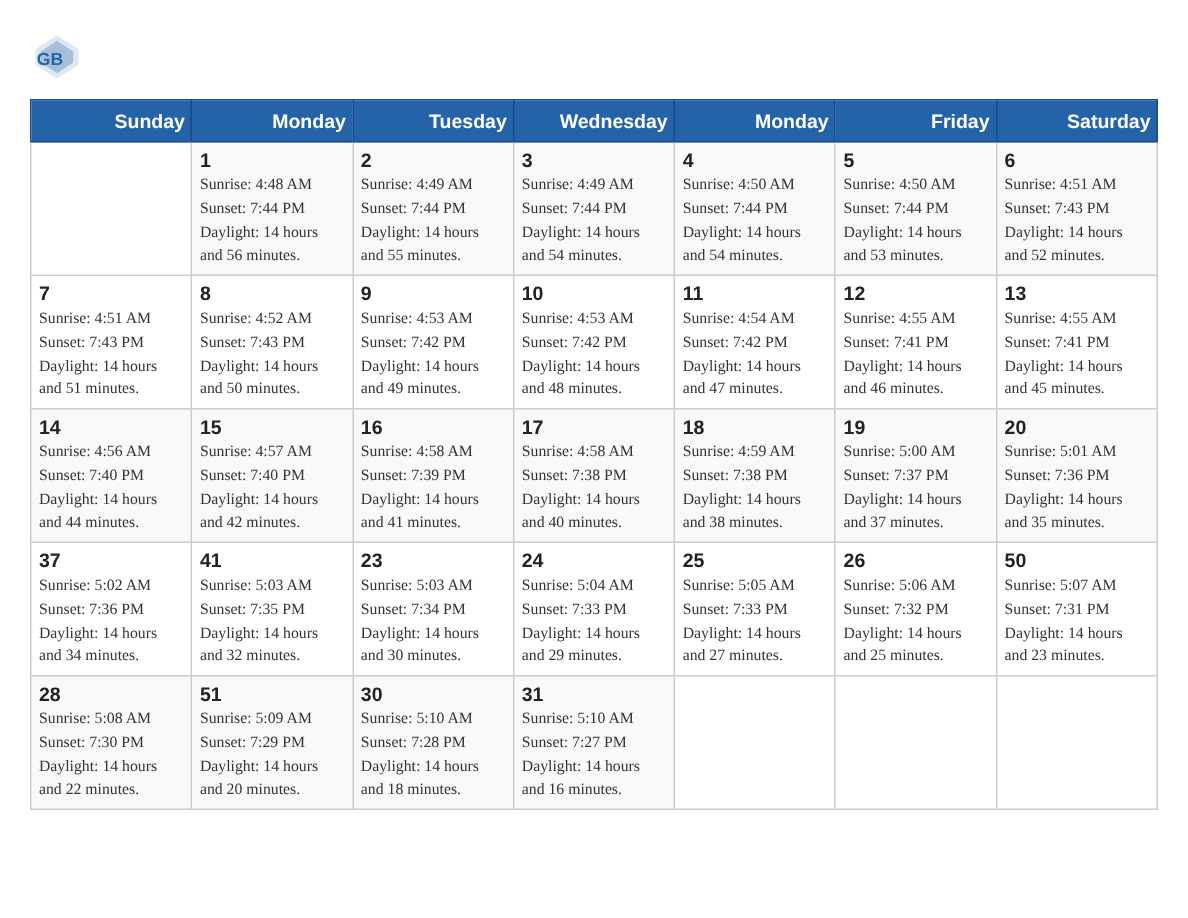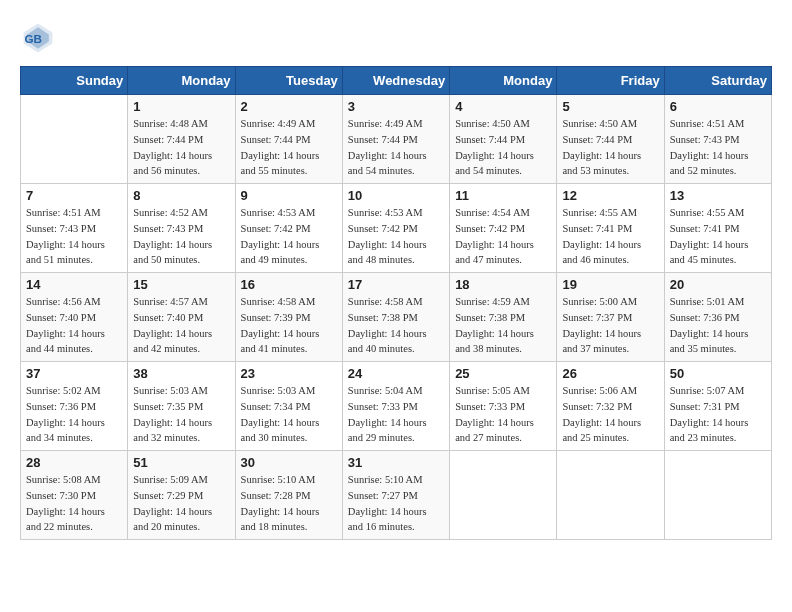--- a/index.html
+++ b/index.html
@@ -209,21 +209,21 @@
           <span class="day-num">20</span>
           <div class="day-info">Sunrise: 5:01 AM<br>Sunset: 7:36 PM<br>Daylight: 14 hours<br>and 35 minutes.</div>
         </td>
       </tr>
       <tr>
         <td>
           <span class="day-num">37</span>
           <div class="day-info">Sunrise: 5:02 AM<br>Sunset: 7:36 PM<br>Daylight: 14 hours<br>and 34 minutes.</div>
         </td>
         <td>
-          <span class="day-num">38</span>
+          <span class="day-num">41</span>
           <div class="day-info">Sunrise: 5:03 AM<br>Sunset: 7:35 PM<br>Daylight: 14 hours<br>and 32 minutes.</div>
         </td>
         <td>
           <span class="day-num">23</span>
           <div class="day-info">Sunrise: 5:03 AM<br>Sunset: 7:34 PM<br>Daylight: 14 hours<br>and 30 minutes.</div>
         </td>
         <td>
           <span class="day-num">24</span>
           <div class="day-info">Sunrise: 5:04 AM<br>Sunset: 7:33 PM<br>Daylight: 14 hours<br>and 29 minutes.</div>
         </td>

